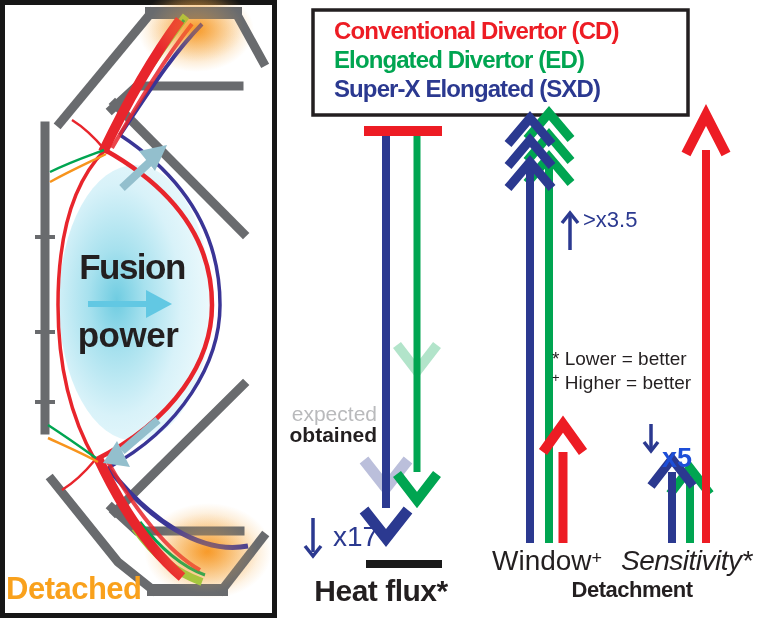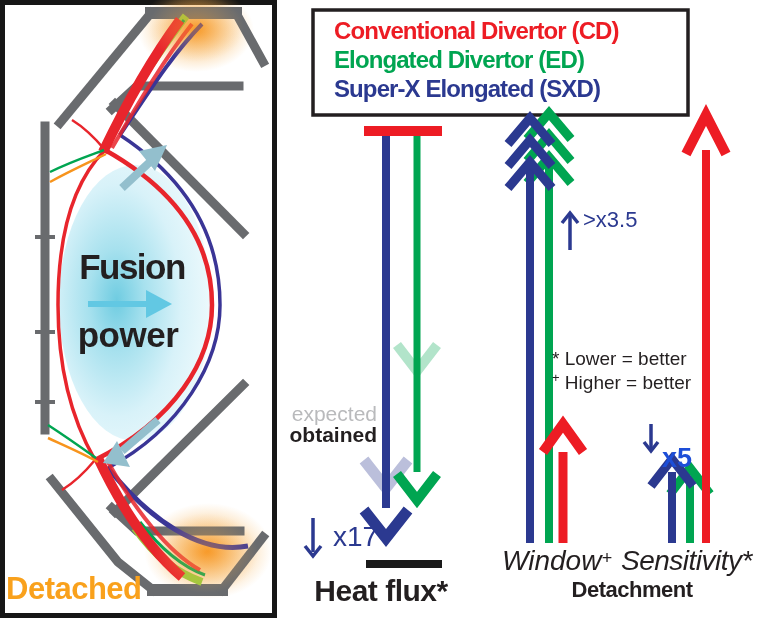--- a/index.html
+++ b/index.html
@@ -23,21 +23,21 @@
   .expected{left:260px;top:402px;width:117px;text-align:right;font-size:21px;color:#b9babc;}
   .obtained{left:260px;top:423px;width:117px;text-align:right;font-size:21px;font-weight:bold;color:#231f20;}
   .x17{left:333px;top:521px;font-weight:normal;font-size:28px;color:#2b3990;}
   .heatflux-title{left:296px;top:574px;width:170px;text-align:center;font-weight:bold;font-size:30px;letter-spacing:-0.5px;}
 
   
   .x35{left:583px;top:207px;font-weight:normal;font-size:22px;color:#2b3990;}
   .notes{left:552px;top:349px;font-size:19px;line-height:19px;color:#231f20;white-space:nowrap;}
   .notes sup{font-size:13px;}
   .x5{left:662px;top:418px;font-weight:bold;font-size:27px;color:#1d4ed8;margin-top:25px;}
-  .window-label{left:492px;top:545px;width:130px;text-align:center;font-size:28px;font-style:italic;}
+  .window-label{left:492px;top:545px;width:130px;font-size:28px;}
   .window-label sup{font-size:18px;vertical-align:6px;}
   .sensitivity-label{left:621px;top:545px;font-size:28px;letter-spacing:-0.5px;font-style:italic;}
   .detachment-title{left:536px;top:577px;width:192px;text-align:center;font-weight:bold;font-size:22px;letter-spacing:-0.5px;}
 </style>
 </head>
 <body>
 
 <div id="stage">
 
 <svg id="vector-layer" width="758" height="619" viewBox="0 0 758 619">

